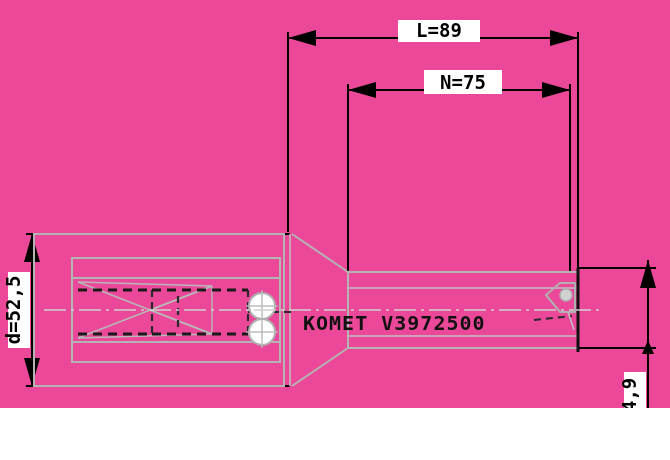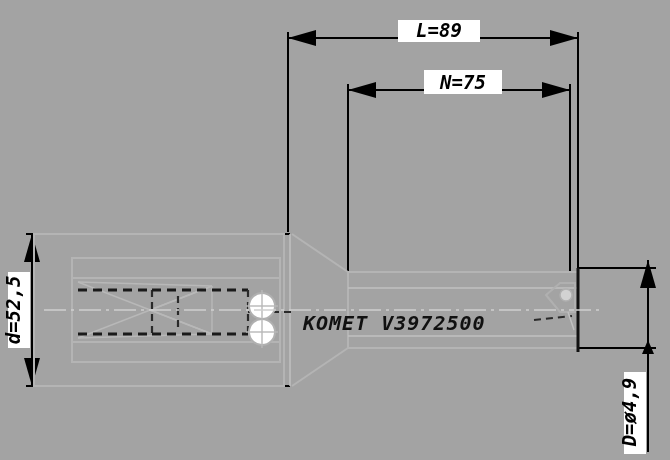--- a/index.html
+++ b/index.html
@@ -3,25 +3,24 @@
 <meta charset="utf-8">
 <style>
   html, body {
     margin: 0;
     padding: 0;
     background: #ffffff;
   }
   #stage {
     position: relative;
     width: 670px;
-    height: 460px;
-    background: #a3a3a3;
+    height: 408px;
+    background: #ec4899;
     font-family: "DejaVu Sans Mono", monospace;
     overflow: hidden;
-    font-style: italic;
   }
   #stage svg {
     position: absolute;
     top: 0;
     left: 0;
   }
   .dimtext {
     font-family: "DejaVu Sans Mono", monospace;
     font-size: 19px;
     font-weight: bold;

